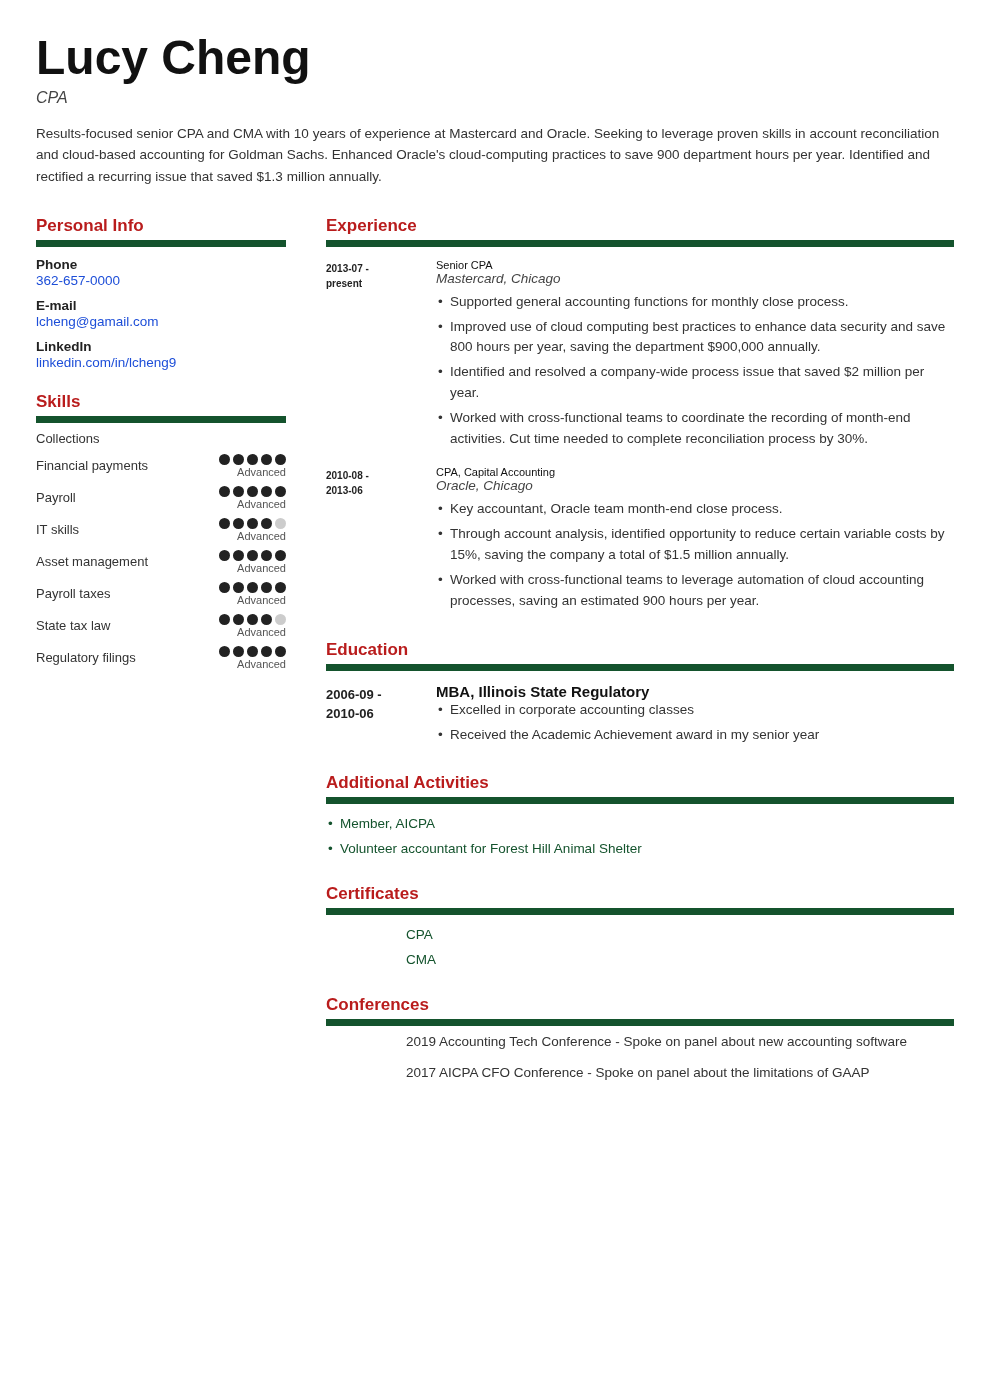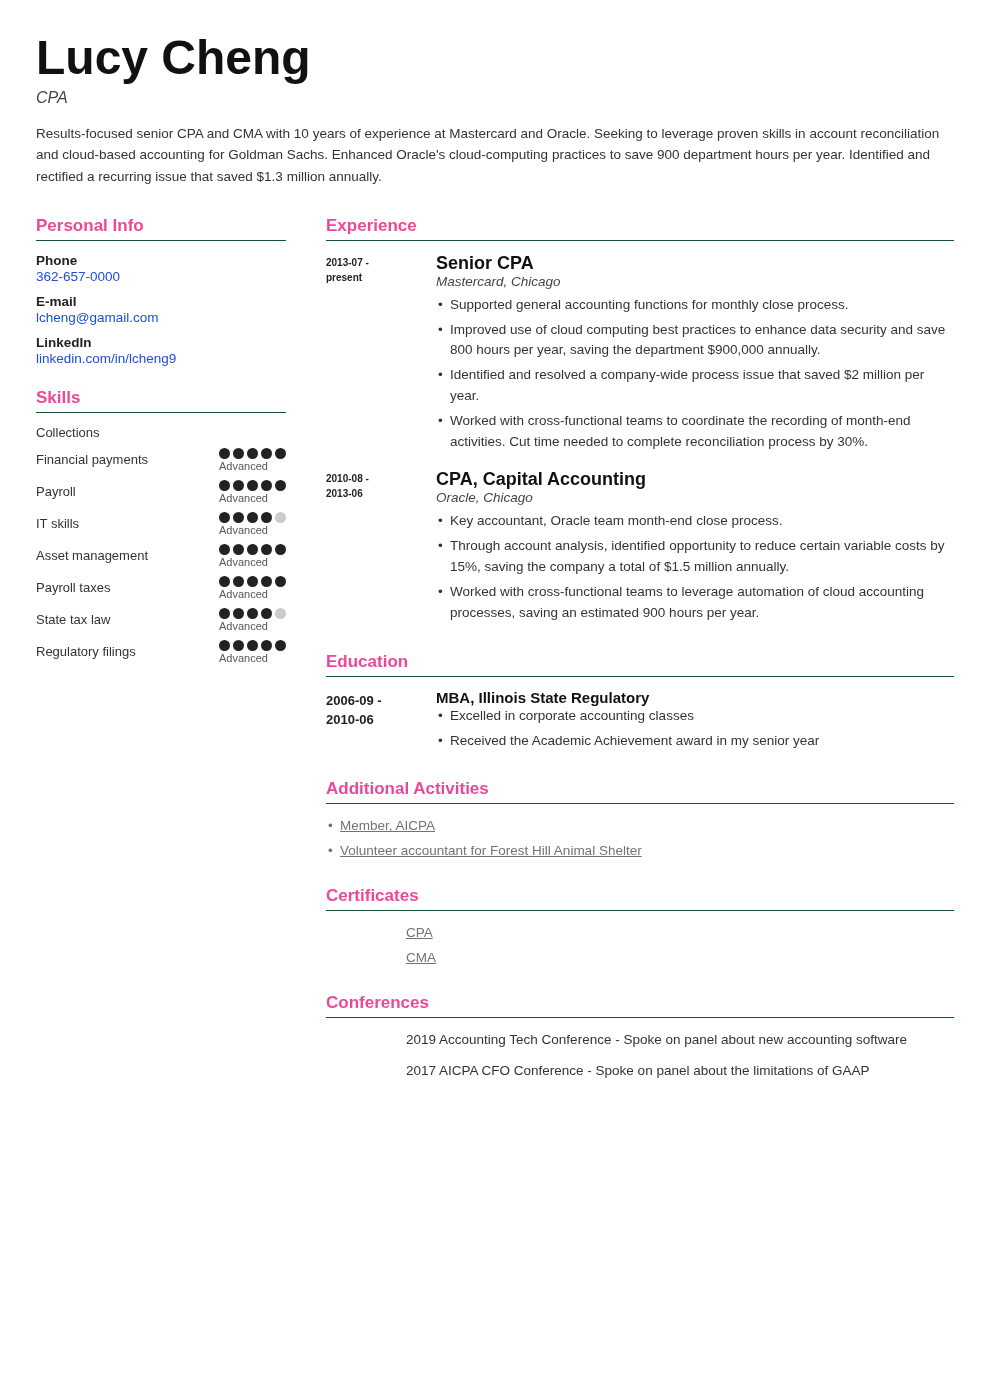--- a/index.html
+++ b/index.html
@@ -41,24 +41,24 @@
       min-width: 270px;
       padding-right: 20px;
     }
     .right-col {
       flex: 1;
       padding-left: 20px;
     }
     .section-title {
       font-size: 17px;
       font-weight: 800;
-      color: #ec4899;
-      margin-bottom: 12px;
+      color: #b91c1c;
+      margin-bottom: 6px;
       padding-bottom: 4px;
-      border-bottom: 1px solid #14532d;
+      border-bottom: 7px solid #14532d;
     }
     .left-section {
       margin-bottom: 22px;
     }
     .info-label {
       font-weight: 700;
       font-size: 13.5px;
       margin-top: 10px;
       margin-bottom: 1px;
     }
@@ -73,21 +73,21 @@
       margin-top: 8px;
     }
     .skill-name {
       font-size: 13px;
       color: #333;
       min-width: 100px;
     }
     .skill-right {
       display: flex;
       flex-direction: column;
-      align-items: flex-start;
+      align-items: flex-end;
     }
     .skill-dots {
       display: flex;
       gap: 3px;
     }
     .dot {
       width: 11px;
       height: 11px;
       border-radius: 50%;
       background: #222;
@@ -114,22 +114,22 @@
       font-size: 10px;
       font-weight: 700;
       color: #222;
       padding-top: 2px;
       line-height: 1.5;
     }
     .exp-content {
       flex: 1;
     }
     .exp-job-title {
-      font-size: 18px;
-      font-weight: 700;
+      font-size: 11px;
+      font-weight: 400;
       color: #111;
     }
     .exp-company {
       font-size: 13.5px;
       font-style: italic;
       color: #444;
       margin-bottom: 6px;
     }
     .exp-bullets {
       list-style: none;
@@ -170,26 +170,25 @@
       font-weight: 700;
       color: #111;
     }
     .activities-list, .certs-list, .conf-list {
       list-style: none;
       padding: 0;
       margin-top: 10px;
     }
     .activities-list li, .certs-list li {
       font-size: 13.5px;
-      color: #737373;
+      color: #14532d;
       line-height: 1.55;
       margin-bottom: 4px;
       padding-left: 14px;
       position: relative;
-      text-decoration: underline;
     }
     .activities-list li::before {
       content: "•";
       position: absolute;
       left: 2px;
     }
     .certs-list li {
       padding-left: 0;
     }
     .certs-list li {

